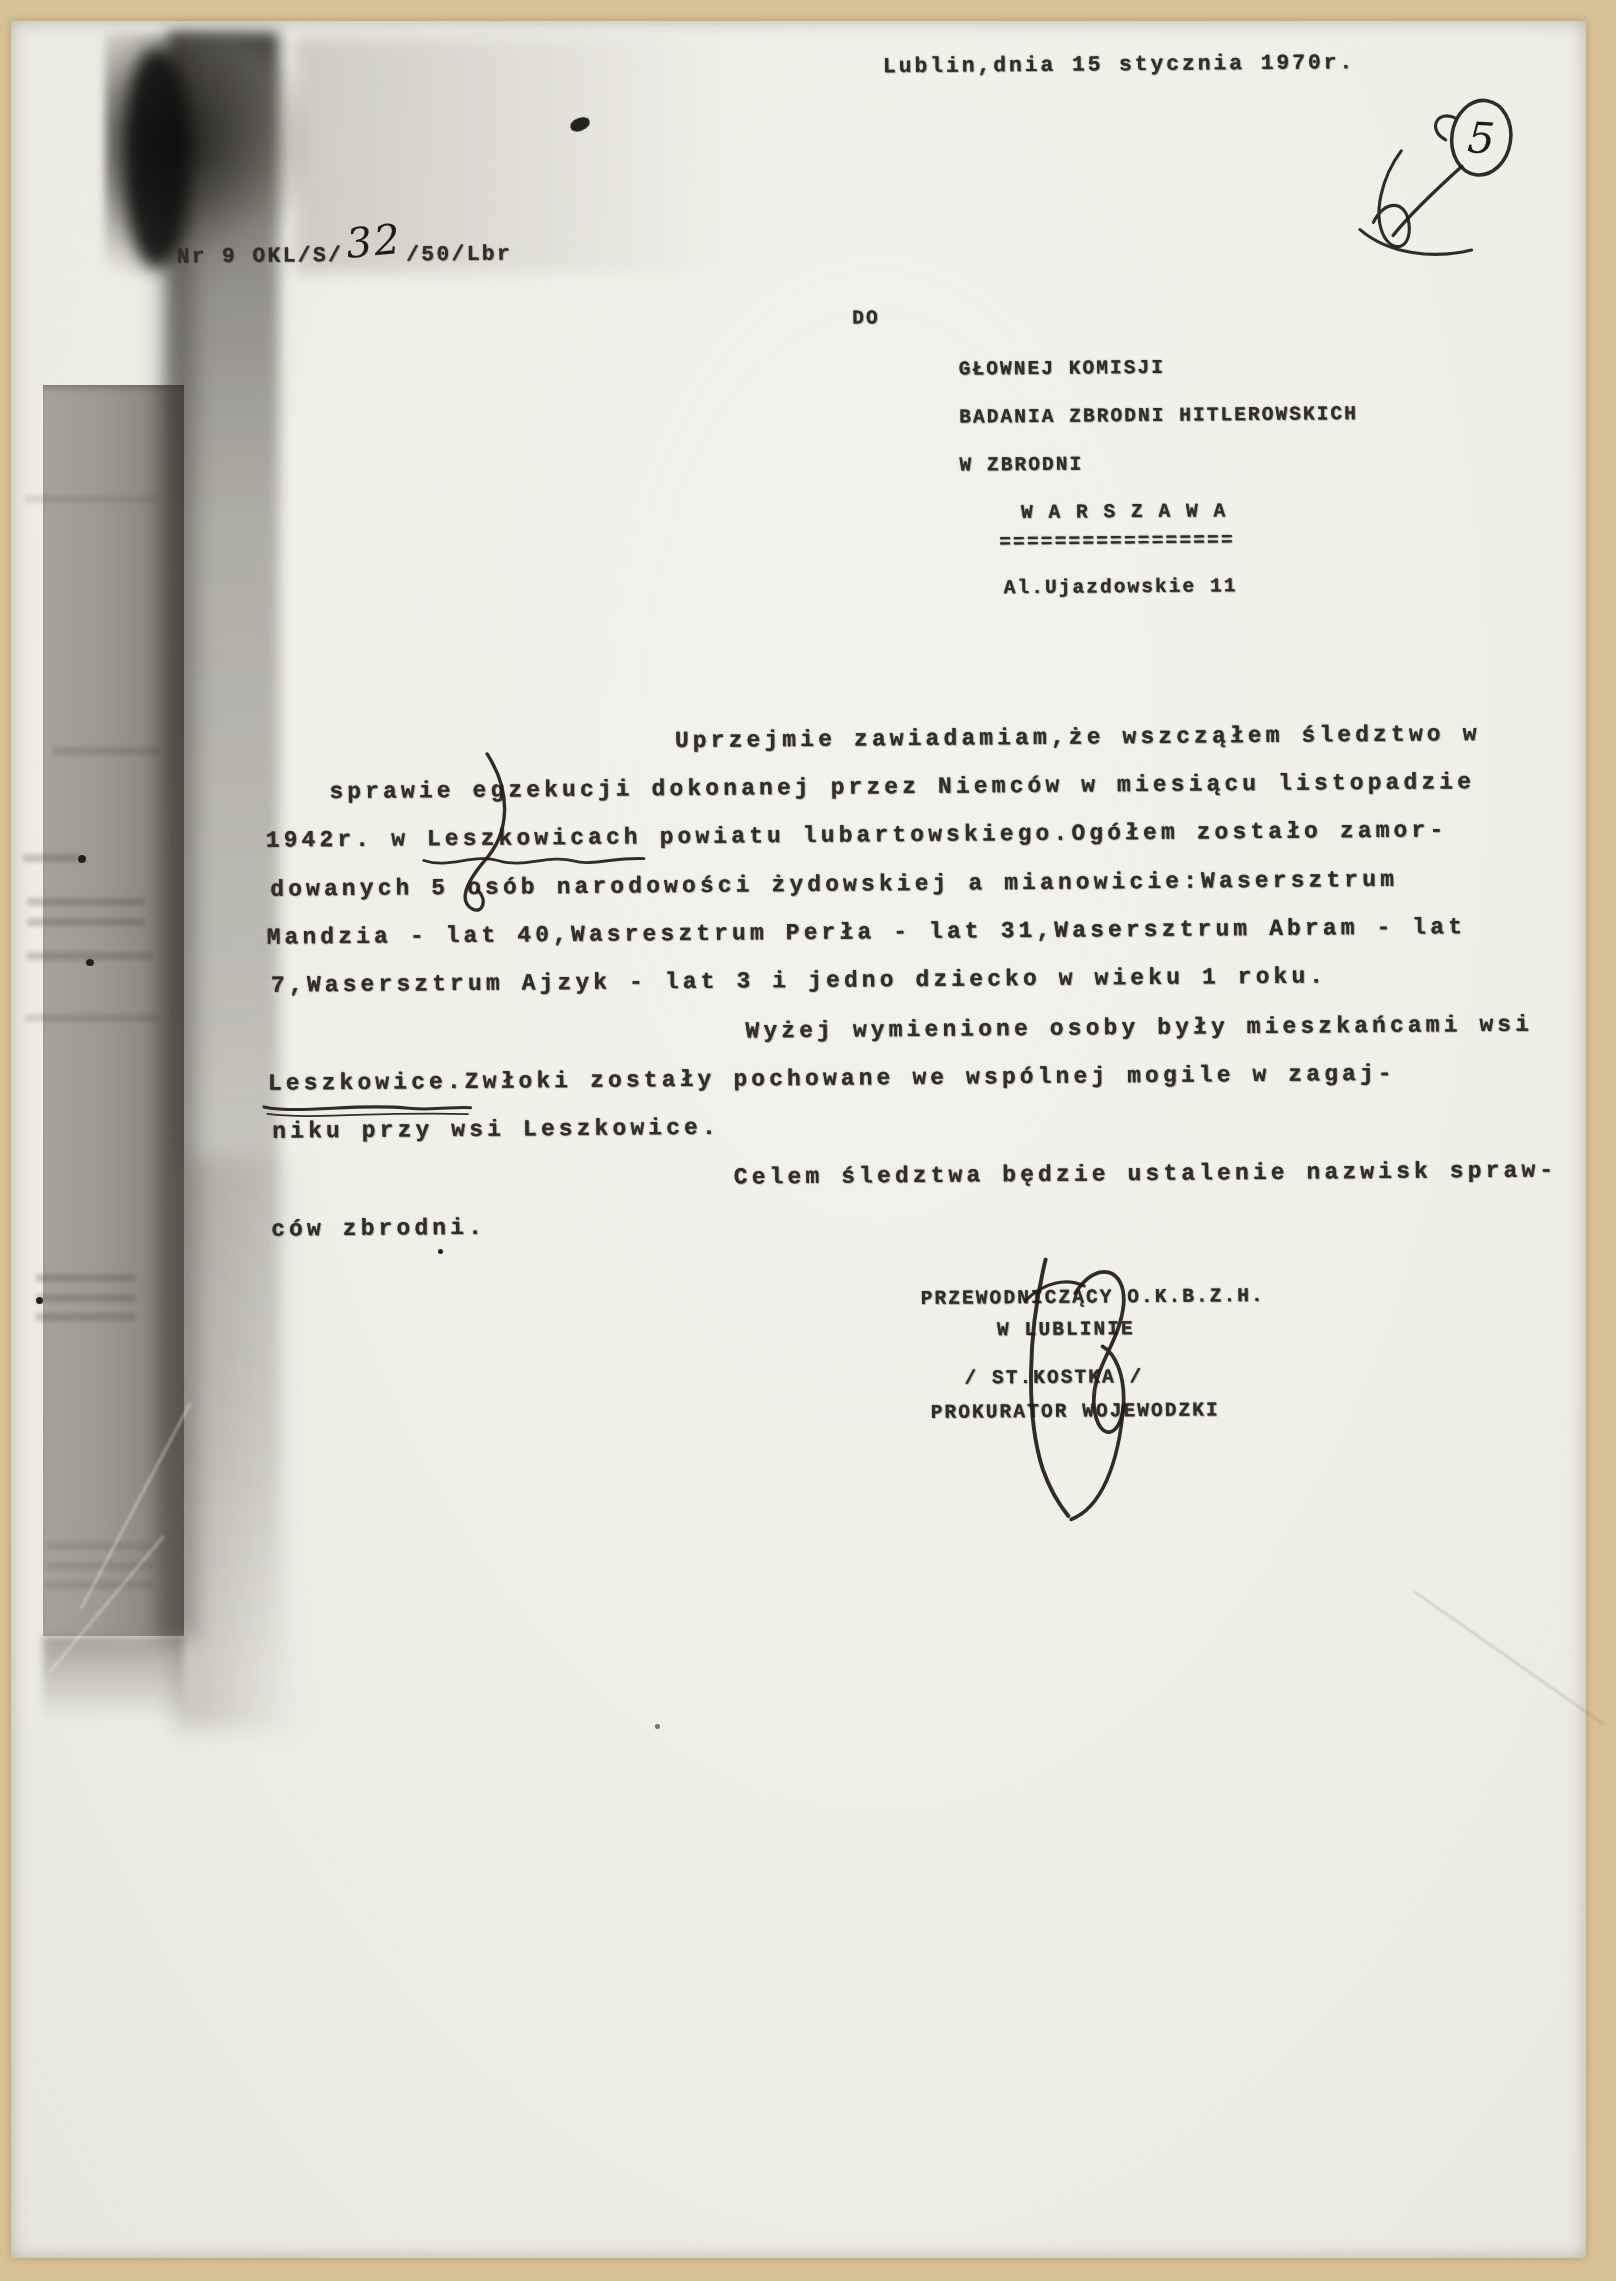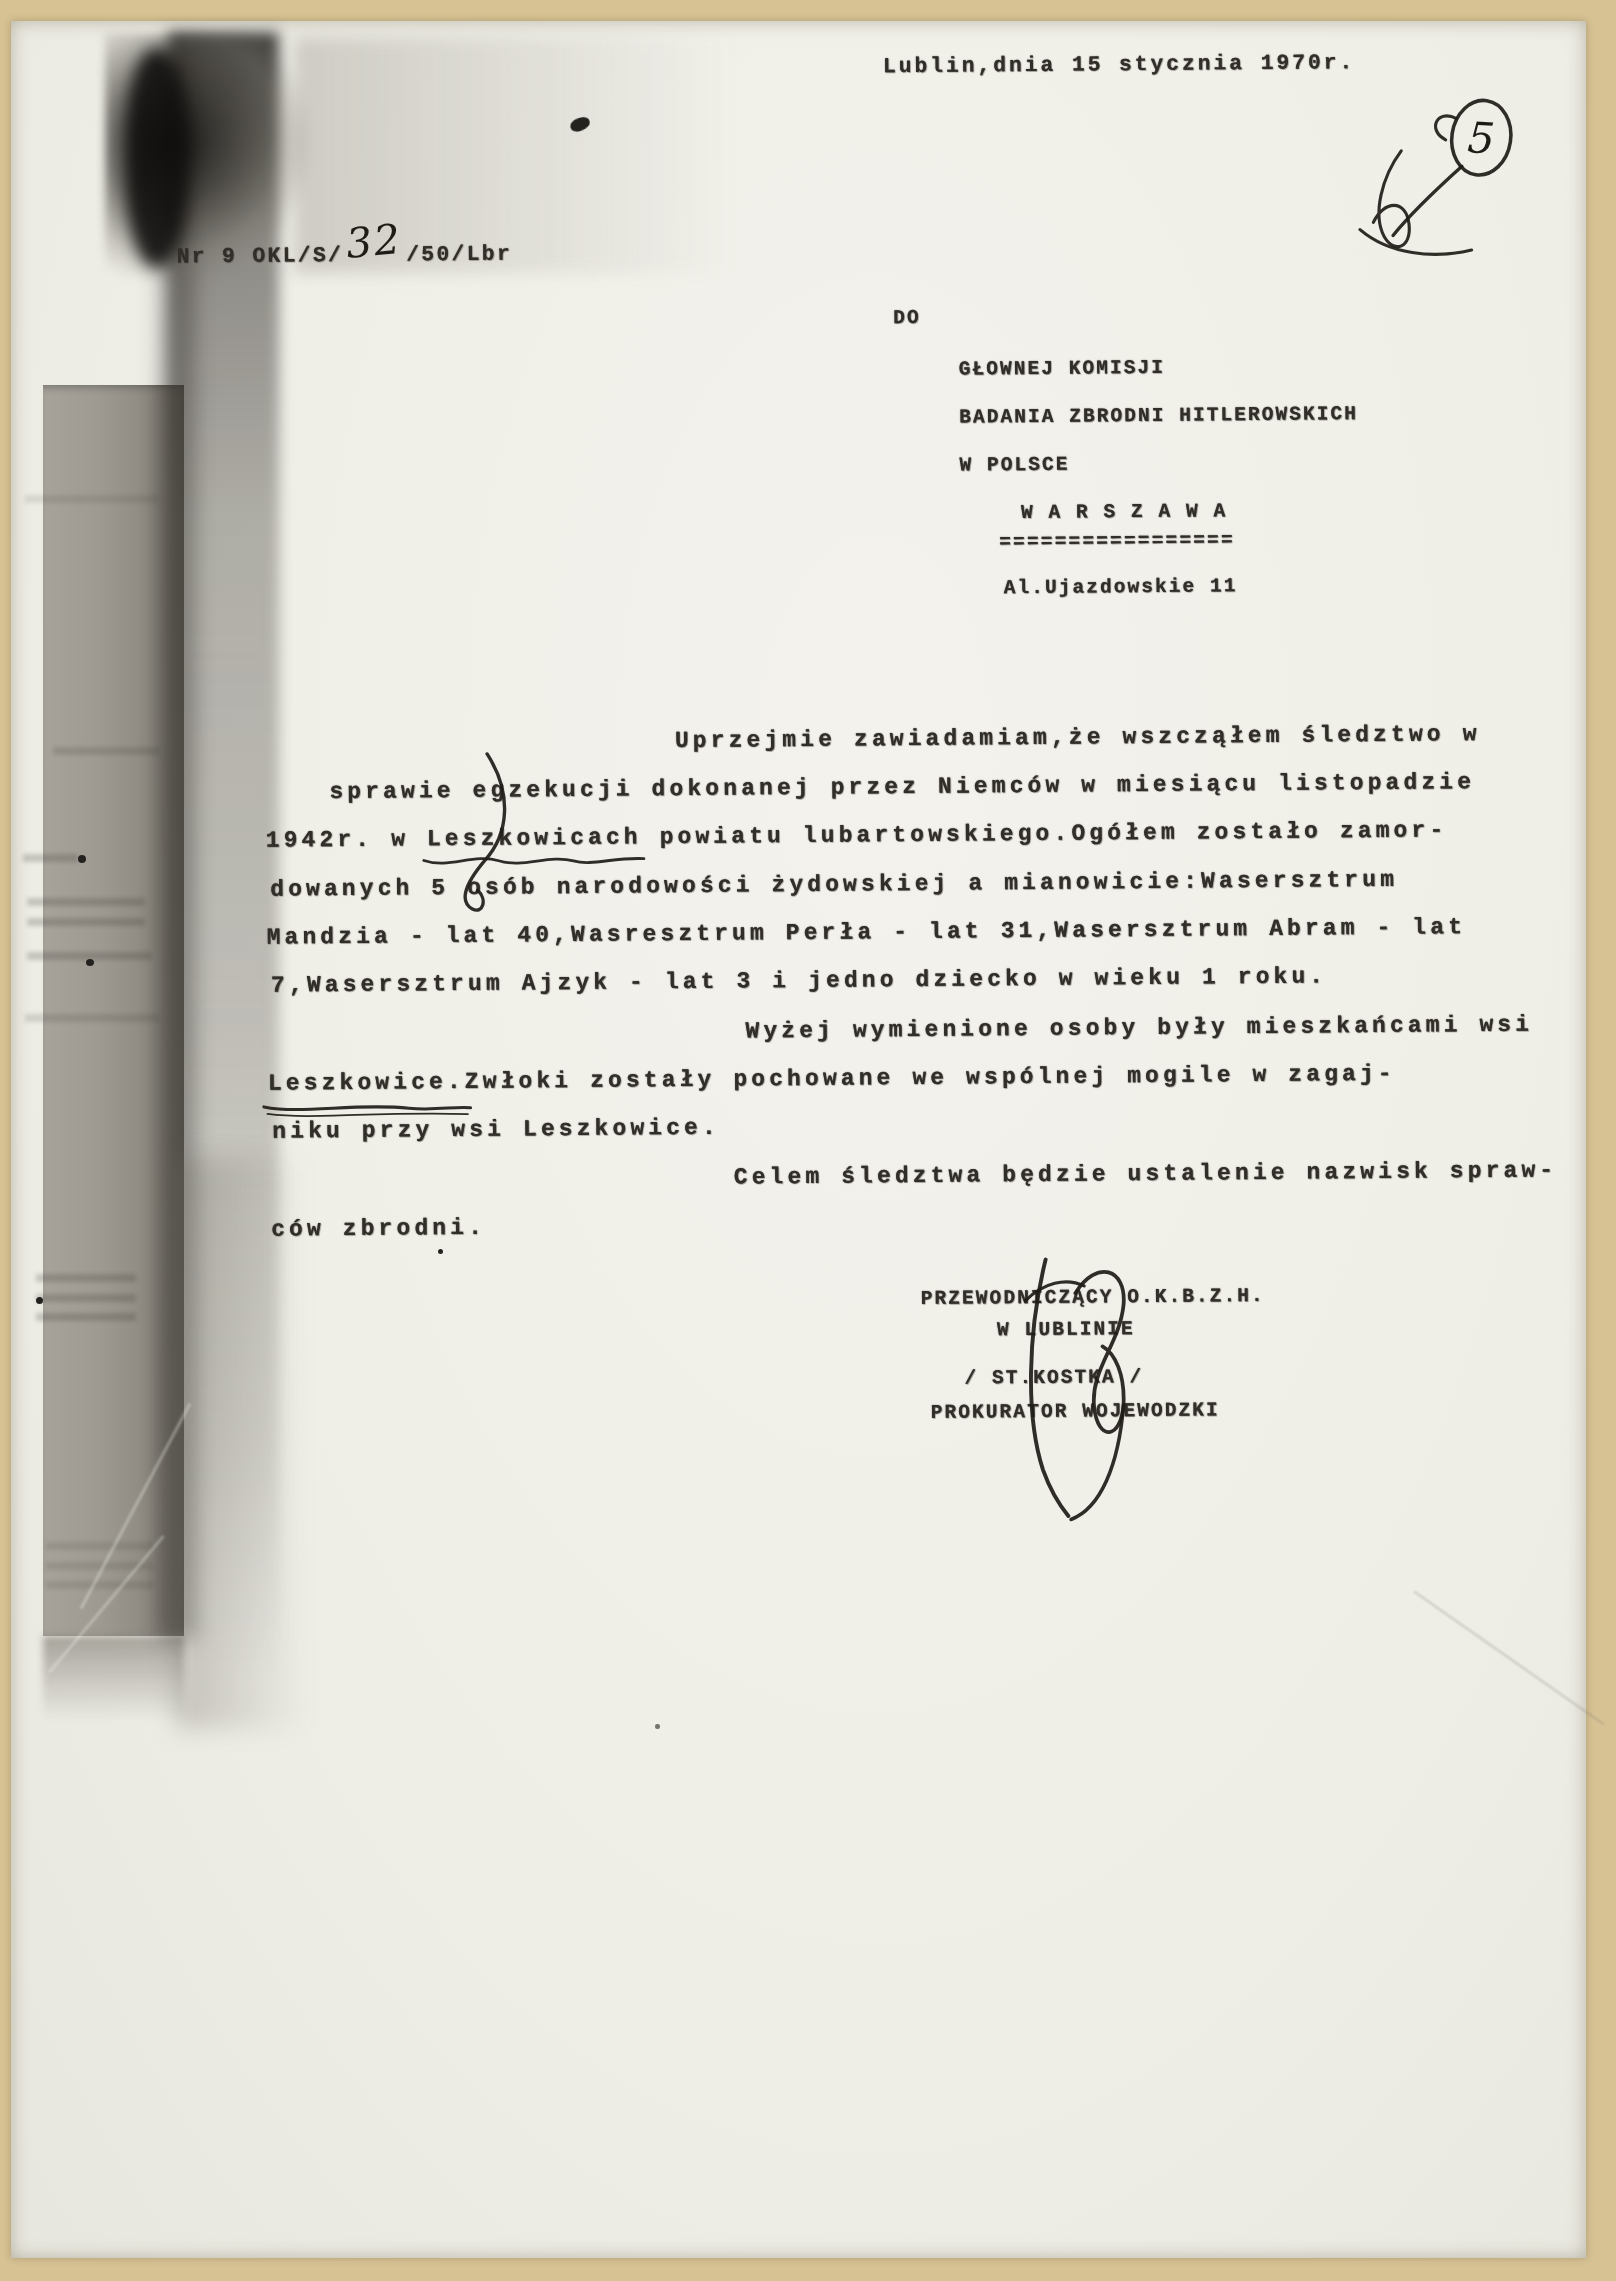--- a/index.html
+++ b/index.html
@@ -129,24 +129,24 @@
 <div class="rotor">
 
   <div class="pos typed t-date" style="left:891px;top:55px">Lublin,dnia 15 stycznia 1970r.</div>
 
   <div class="pos ref-row" style="left:183px;top:219px">
     <span class="typed t-ref">Nr 9 OKL/S/</span>
     <span class="hand">32</span>
     <span class="typed t-ref">/50/Lbr</span>
   </div>
 
-  <div class="pos typed t-small" style="left:899px;top:308px">DO</div>
+  <div class="pos typed t-small" style="left:858px;top:308px">DO</div>
   <div class="pos typed t-small" style="left:964px;top:360px">GŁOWNEJ KOMISJI</div>
   <div class="pos typed t-small" style="left:964px;top:408px">BADANIA ZBRODNI HITLEROWSKICH</div>
-  <div class="pos typed t-small" style="left:964px;top:456px">W POLSCE</div>
+  <div class="pos typed t-small" style="left:964px;top:456px">W ZBRODNI</div>
   <div class="pos typed t-small" style="left:1025px;top:504px">W A R S Z A W A</div>
   <div class="pos typed t-small" style="left:1003px;top:533px;letter-spacing:2.1px">=================</div>
   <div class="pos typed t-small" style="left:1007px;top:579px">Al.Ujazdowskie 11</div>
 
   <div class="pos typed t-body" style="left:677px;top:727px">Uprzejmie zawiadamiam,że wszcząłem śledztwo w</div>
   <div class="pos typed t-body" style="left:331px;top:775px">sprawie egzekucji dokonanej przez Niemców w miesiącu listopadzie</div>
   <div class="pos typed t-body" style="left:267px;top:823px">1942r. w Leszkowicach powiatu lubartowskiego.Ogółem zostało zamor-</div>
   <div class="pos typed t-body" style="left:271px;top:872px">dowanych 5 osób narodowości żydowskiej a mianowicie:Wasersztrum</div>
   <div class="pos typed t-body" style="left:267px;top:920px">Mandzia - lat 40,Wasresztrum Perła - lat 31,Wasersztrum Abram - lat</div>
   <div class="pos typed t-body" style="left:271px;top:968px">7,Wasersztrum Ajzyk - lat 3 i jedno dziecko w wieku 1 roku.</div>

